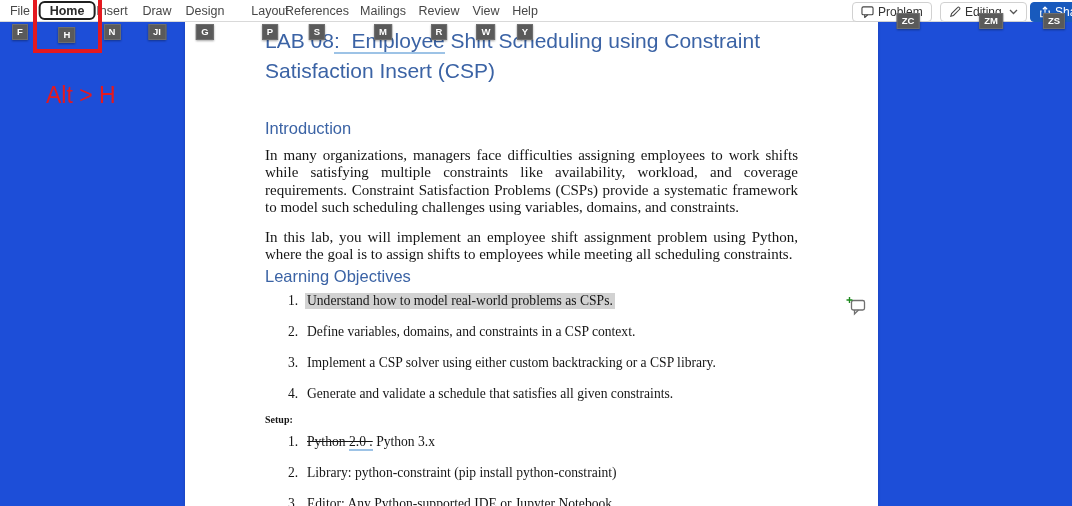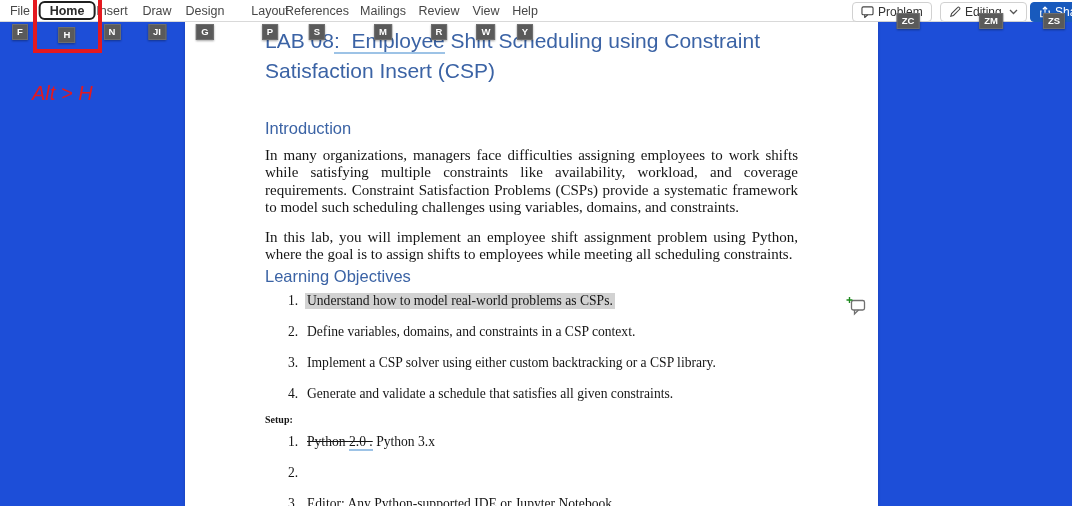--- a/index.html
+++ b/index.html
@@ -24,22 +24,22 @@
   .ribbon-btn { position:absolute; top:2px; height:20px; display:flex; align-items:center;
                 gap:4px; border:1px solid #d1d1d1; border-radius:4px; background:#fff;
                 font-size:12px; color:#333; padding:0 8px; z-index:6; white-space:nowrap; }
   .ribbon-btn svg { flex-shrink:0; }
   .ribbon-btn .chev { margin-left:3px; }
   .btn-share { background:#185abd; border-color:#185abd; color:#fff; }
 
   
   .red-rect { position:absolute; left:33px; top:-4px; width:69px; height:57px;
               border:4px solid #e4191f; z-index:8; pointer-events:none; }
-  .alt-label { position:absolute; left:32px; top:82px; color:#e4191f;
-               font-size:20px; font-weight:400; z-index:8;font-style:italic; }
+  .alt-label { position:absolute; left:46px; top:82px; color:#e4191f;
+               font-size:23px; font-weight:400; z-index:8; }
 
   
   .canvas { position:absolute; left:0; top:22px; width:1072px; height:484px; background:#1d4ed8; }
   .page { position:absolute; left:185px; top:0; width:693px; height:484px;
           background:#ffffff; box-shadow:0 0 3px rgba(0,0,0,.18); overflow:hidden; }
   .doc { padding:4px 80px 0 80px; color:#161616; }
 
   .doc-title { font-family:"Liberation Sans", sans-serif; font-weight:300;
                font-size:21px; line-height:30px; color:#3b63a5; margin-bottom:33px;
                white-space:pre-wrap; }
@@ -183,20 +183,21 @@
 
       <div class="setup-head">Setup:</div>
 
       <div class="num-list">
         <div class="list-item">
           <span class="num">1.</span>
           <span><span class="strike">Python </span><span class="strike ublue">2.0 .</span><span> Python 3.x</span></span>
         </div>
         <div class="list-item">
           <span class="num">2.</span>
+          <span>Library: python-constraint (pip install python-constraint)</span>
         </div>
         <div class="list-item">
           <span class="num">3.</span>
           <span>Editor: Any Python-supported IDE or Jupyter Notebook</span>
         </div>
       </div>
 
     </div>
 
     <svg class="margin-comment-icon" viewBox="0 0 22 22">

